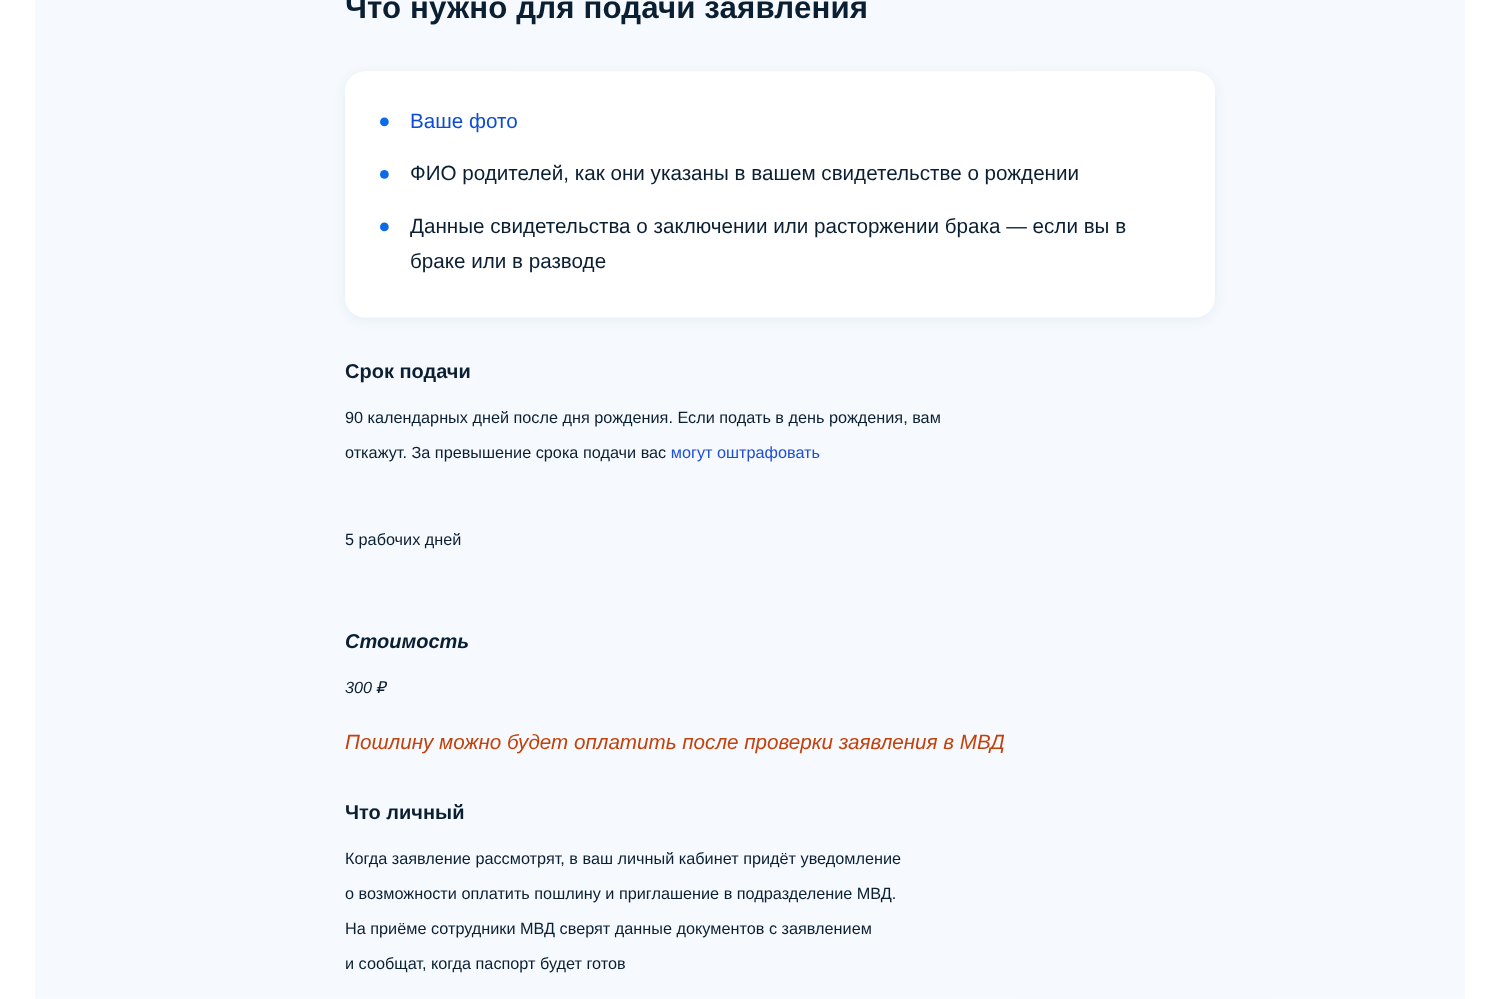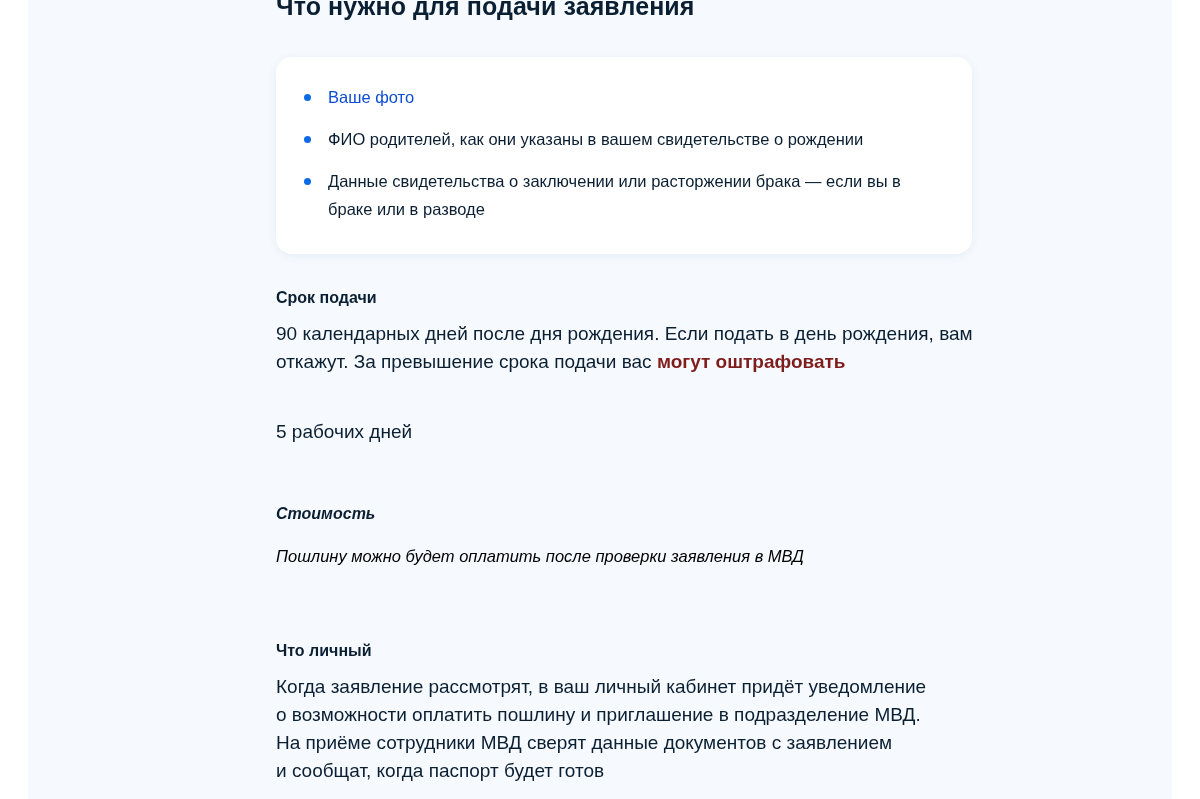--- a/index.html
+++ b/index.html
@@ -73,34 +73,33 @@
       left: 0;
       width: 700px;
     }
     .section-title {
       font-size: 16px;
       font-weight: bold;
       color: #0b1f33;
       line-height: 24px;
     }
     .section-text {
-      font-size: 19px;
+      font-size: 13px;
       line-height: 28px;
       color: #0b1f33;
       margin-top: 10px;
     }
     .inline-link {
-      color: #7f1d1d;
+      color: #1d4ed8;
       cursor: pointer;
-      font-weight: bold;
     }
     .note-text {
       font-size: 16.5px;
       line-height: 28px;
-      color: #000000;
+      color: #c2410c;
       margin-top: 16px;
     }
   </style>
 </head>
 <body>
 
 <div class="page-bg"></div>
 
 <div class="content">
 
@@ -130,20 +129,21 @@
       <span>откажут. За превышение срока подачи вас </span><span class="inline-link">могут оштрафовать</span>
     </div>
   </div>
 
   <div class="section" style="top: 408px;">
     <div class="section-text">5 рабочих дней</div>
   </div>
 
   <div class="section" style="top: 502px; font-style: italic;">
     <div class="section-title">Стоимость</div>
+    <div class="section-text">300 ₽</div>
     <div class="note-text">Пошлину можно будет оплатить после проверки заявления в МВД</div>
   </div>
 
   <div class="section" style="top: 639px;">
     <div class="section-title">Что личный</div>
     <div class="section-text">
       <span>Когда заявление рассмотрят, в ваш личный кабинет придёт уведомление</span><br>
       <span>о возможности оплатить пошлину и приглашение в подразделение МВД.</span><br>
       <span>На приёме сотрудники МВД сверят данные документов с заявлением</span><br>
       <span>и сообщат, когда паспорт будет готов</span>

